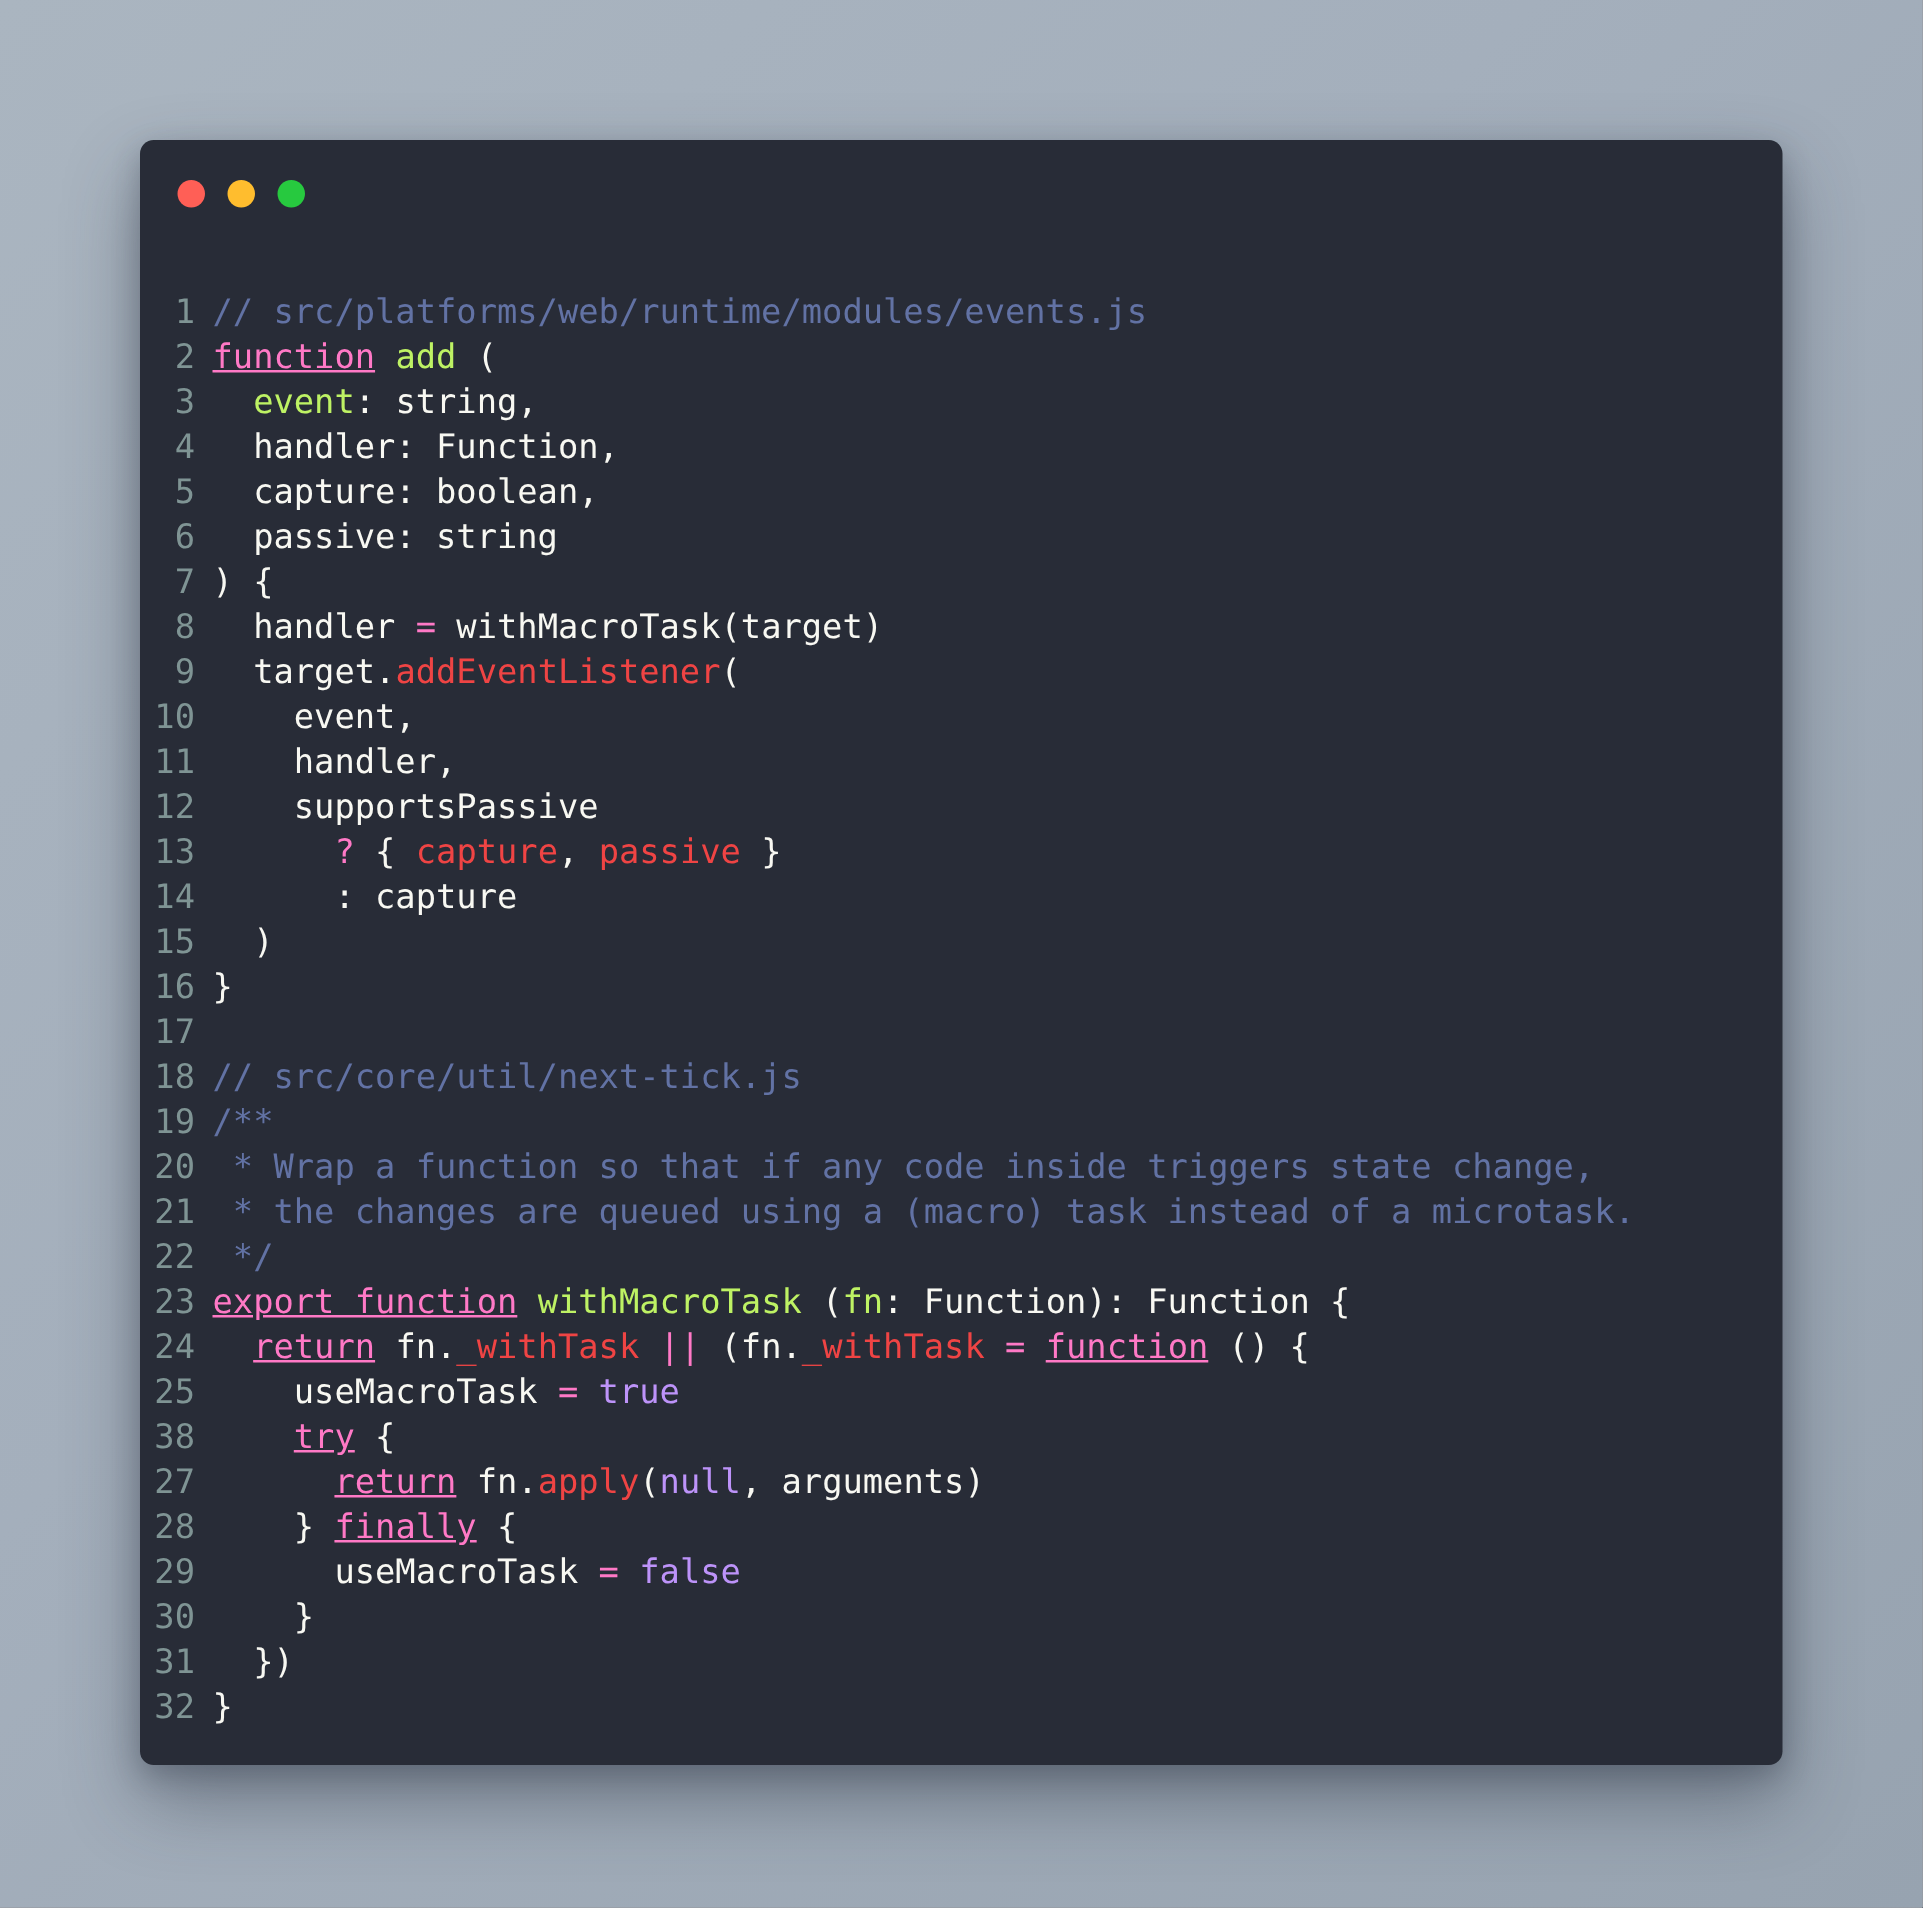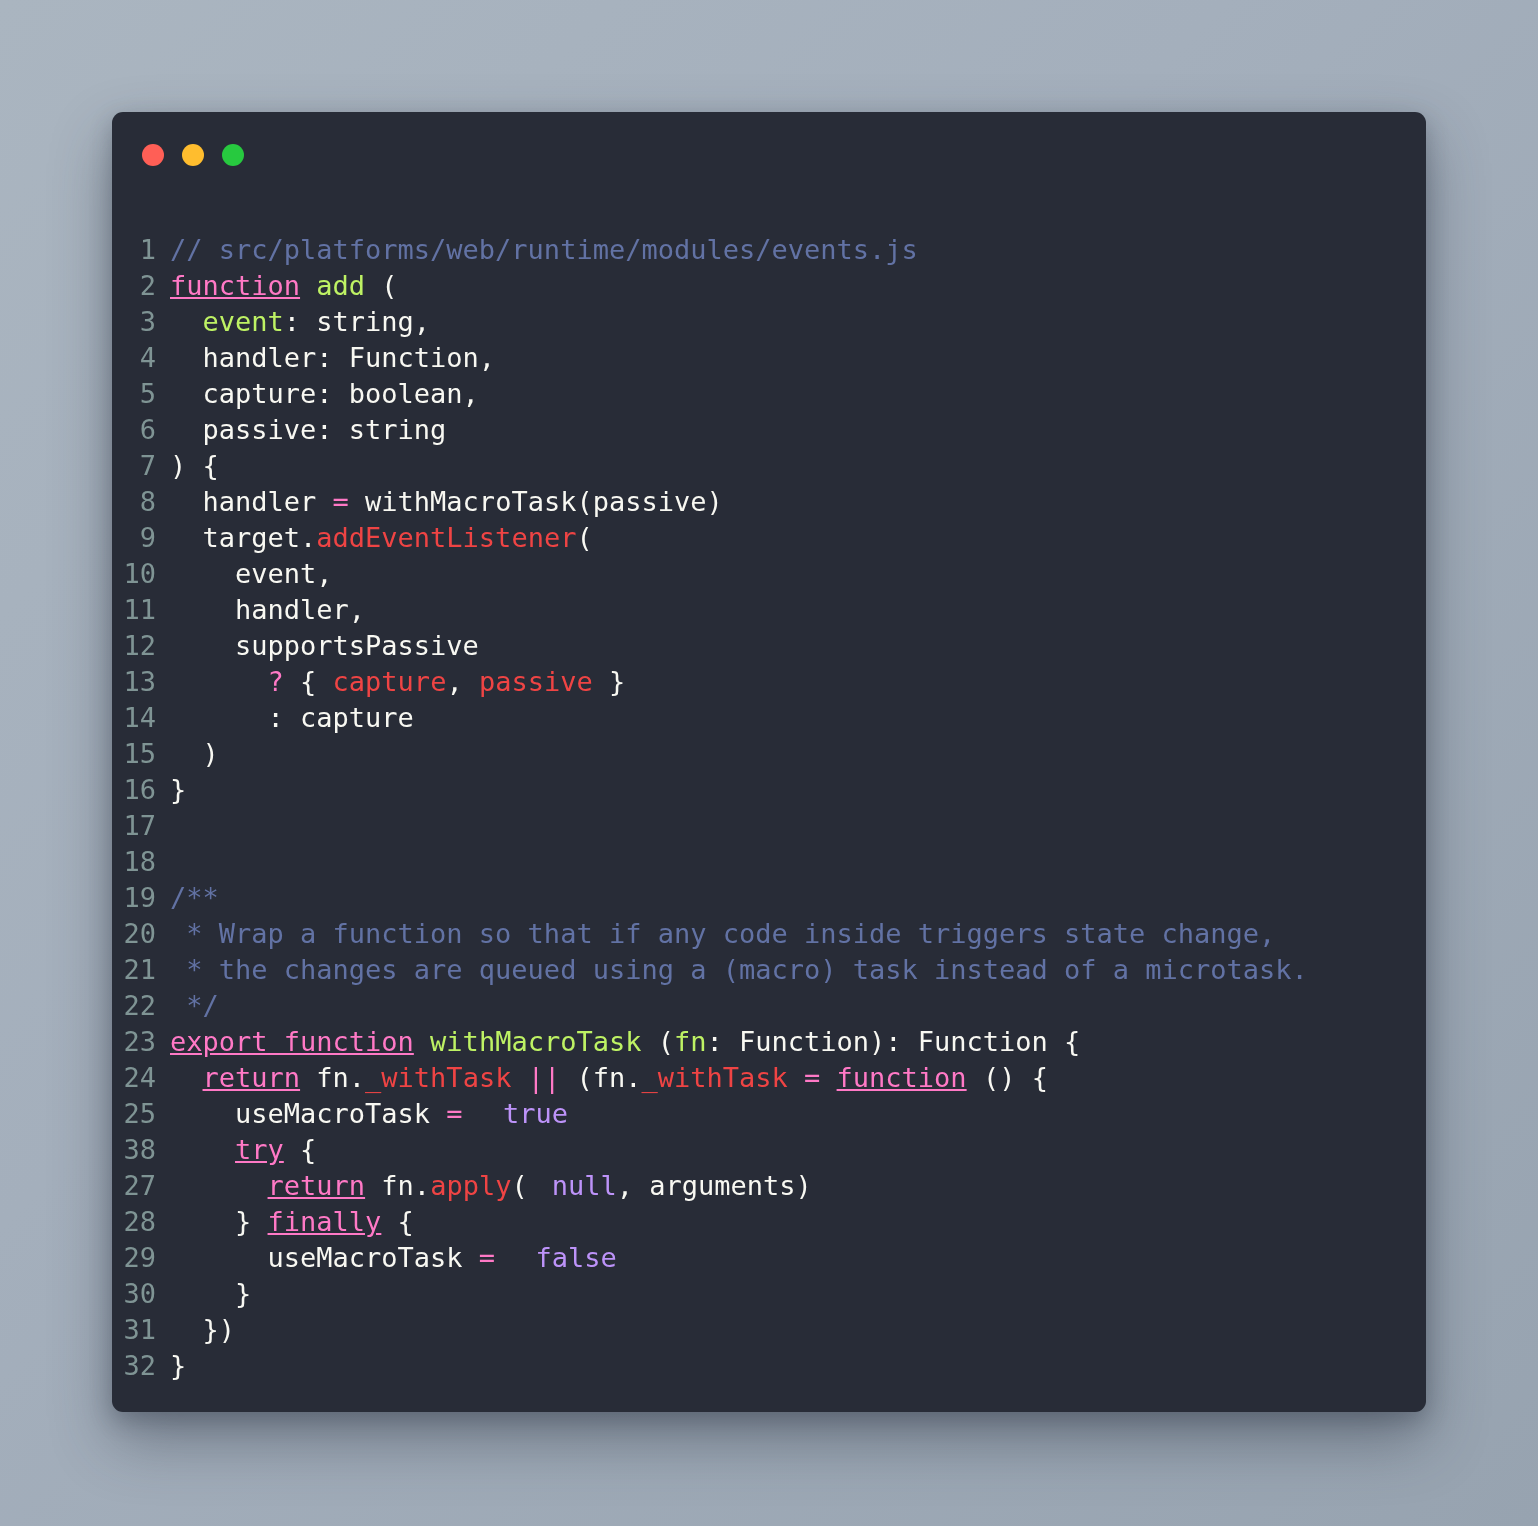--- a/index.html
+++ b/index.html
@@ -83,21 +83,21 @@
   .lc {
     color: #f8f8f2;
     font-size: 27px;
     white-space: pre;
   }
   
   .t-com   { color: #6272a4; }
   .t-kw    { color: #ff79c6; text-decoration: underline; }
   .t-fn    { color: #bef264; }
   .t-prop  { color: #ef4444; }
-  .t-const { color: #bd93f9; margin-left: 24px; }
+  .t-const { color: #bd93f9; }
   .t-op    { color: #ff79c6; }
   .t-txt   { color: #f8f8f2; }
 </style>
 </head>
 <body>
 
 <div class="stage">
   <div class="window">
 
     <div class="titlebar">
@@ -107,31 +107,31 @@
     </div>
 
     <div class="code-area" id="code-area">
         <div class="code-line"><span class="ln">1</span><span class="lc"><span class="t-com">// src/platforms/web/runtime/modules/events.js</span></span></div>
         <div class="code-line"><span class="ln">2</span><span class="lc"><span class="t-kw">function</span><span class="t-txt"> </span><span class="t-fn">add</span><span class="t-txt"> (</span></span></div>
         <div class="code-line"><span class="ln">3</span><span class="lc"><span class="t-txt">  </span><span class="t-fn">event</span><span class="t-txt">: string,</span></span></div>
         <div class="code-line"><span class="ln">4</span><span class="lc"><span class="t-txt">  handler: Function,</span></span></div>
         <div class="code-line"><span class="ln">5</span><span class="lc"><span class="t-txt">  capture: boolean,</span></span></div>
         <div class="code-line"><span class="ln">6</span><span class="lc"><span class="t-txt">  passive: string</span></span></div>
         <div class="code-line"><span class="ln">7</span><span class="lc"><span class="t-txt">) {</span></span></div>
-        <div class="code-line"><span class="ln">8</span><span class="lc"><span class="t-txt">  handler </span><span class="t-op">=</span><span class="t-txt"> withMacroTask(passive)</span></span></div>
+        <div class="code-line"><span class="ln">8</span><span class="lc"><span class="t-txt">  handler </span><span class="t-op">=</span><span class="t-txt"> withMacroTask(target)</span></span></div>
         <div class="code-line"><span class="ln">9</span><span class="lc"><span class="t-txt">  target.</span><span class="t-prop">addEventListener</span><span class="t-txt">(</span></span></div>
         <div class="code-line"><span class="ln">10</span><span class="lc"><span class="t-txt">    event,</span></span></div>
         <div class="code-line"><span class="ln">11</span><span class="lc"><span class="t-txt">    handler,</span></span></div>
         <div class="code-line"><span class="ln">12</span><span class="lc"><span class="t-txt">    supportsPassive</span></span></div>
         <div class="code-line"><span class="ln">13</span><span class="lc"><span class="t-txt">      </span><span class="t-op">?</span><span class="t-txt"> { </span><span class="t-prop">capture</span><span class="t-txt">, </span><span class="t-prop">passive</span><span class="t-txt"> }</span></span></div>
         <div class="code-line"><span class="ln">14</span><span class="lc"><span class="t-txt">      : capture</span></span></div>
         <div class="code-line"><span class="ln">15</span><span class="lc"><span class="t-txt">  )</span></span></div>
         <div class="code-line"><span class="ln">16</span><span class="lc"><span class="t-txt">}</span></span></div>
         <div class="code-line"><span class="ln">17</span><span class="lc"><span class="t-txt"></span></span></div>
-        <div class="code-line"><span class="ln">18</span></div>
+        <div class="code-line"><span class="ln">18</span><span class="lc"><span class="t-com">// src/core/util/next-tick.js</span></span></div>
         <div class="code-line"><span class="ln">19</span><span class="lc"><span class="t-com">/**</span></span></div>
         <div class="code-line"><span class="ln">20</span><span class="lc"><span class="t-com"> * Wrap a function so that if any code inside triggers state change,</span></span></div>
         <div class="code-line"><span class="ln">21</span><span class="lc"><span class="t-com"> * the changes are queued using a (macro) task instead of a microtask.</span></span></div>
         <div class="code-line"><span class="ln">22</span><span class="lc"><span class="t-com"> */</span></span></div>
         <div class="code-line"><span class="ln">23</span><span class="lc"><span class="t-kw">export function</span><span class="t-txt"> </span><span class="t-fn">withMacroTask</span><span class="t-txt"> (</span><span class="t-fn">fn</span><span class="t-txt">: Function): Function {</span></span></div>
         <div class="code-line"><span class="ln">24</span><span class="lc"><span class="t-txt">  </span><span class="t-kw">return</span><span class="t-txt"> fn.</span><span class="t-prop">_withTask</span><span class="t-txt"> </span><span class="t-op">||</span><span class="t-txt"> (fn.</span><span class="t-prop">_withTask</span><span class="t-txt"> </span><span class="t-op">=</span><span class="t-txt"> </span><span class="t-kw">function</span><span class="t-txt"> () {</span></span></div>
         <div class="code-line"><span class="ln">25</span><span class="lc"><span class="t-txt">    useMacroTask </span><span class="t-op">=</span><span class="t-txt"> </span><span class="t-const">true</span></span></div>
         <div class="code-line"><span class="ln">38</span><span class="lc"><span class="t-txt">    </span><span class="t-kw">try</span><span class="t-txt"> {</span></span></div>
         <div class="code-line"><span class="ln">27</span><span class="lc"><span class="t-txt">      </span><span class="t-kw">return</span><span class="t-txt"> fn.</span><span class="t-prop">apply</span><span class="t-txt">(</span><span class="t-const">null</span><span class="t-txt">, arguments)</span></span></div>
         <div class="code-line"><span class="ln">28</span><span class="lc"><span class="t-txt">    } </span><span class="t-kw">finally</span><span class="t-txt"> {</span></span></div>

